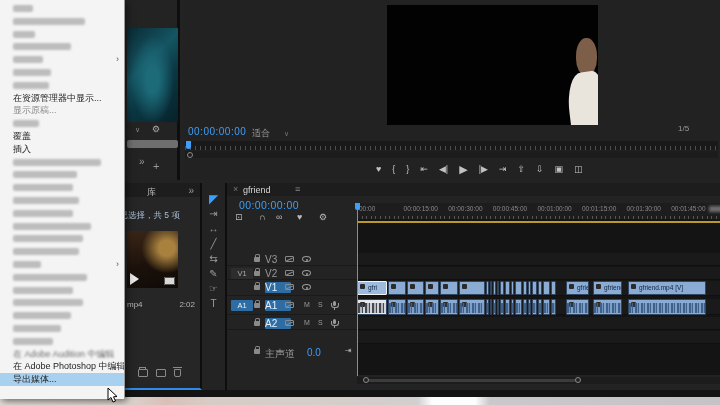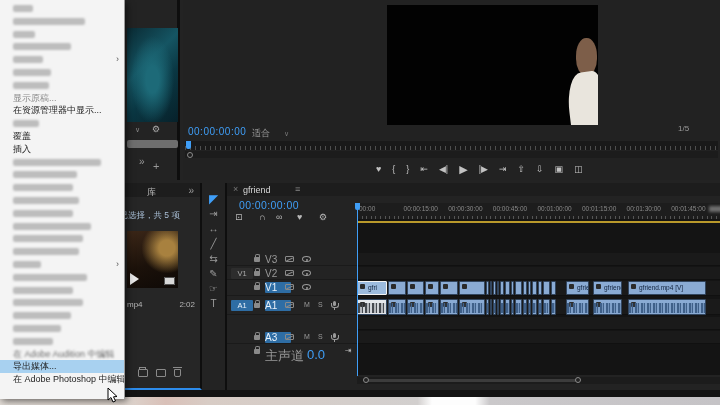--- a/index.html
+++ b/index.html
@@ -84,22 +84,22 @@
 .i-lock{position:absolute;left:27px;top:4px;width:6px;height:5px;background:#8a8a8a;border-radius:1px}
 .i-lock::before{content:"";position:absolute;top:-3px;left:1px;width:3px;height:3px;border:1px solid #8a8a8a;border-bottom:none;border-radius:2px 2px 0 0}
 .i-sync{position:absolute;left:58px;top:3px;width:9px;height:6px;border:1px solid #8a8a8a;border-radius:1px}
 .i-sync::before{content:"";position:absolute;left:0;top:2px;width:7px;height:1px;background:#8a8a8a;transform:rotate(-25deg)}
 .i-eye{position:absolute;left:75px;top:3px;width:9px;height:6px;border:1px solid #9a9a9a;border-radius:50%}
 .i-eye::before{content:"";position:absolute;left:2.5px;top:1.5px;width:2px;height:2px;background:#9a9a9a;border-radius:50%}
 .i-mic{position:absolute;left:106px;top:2px;width:3px;height:5px;background:#9a9a9a;border-radius:1.5px}
 .i-mic::before{content:"";position:absolute;left:-2px;top:2px;width:6px;height:4px;border:1px solid #9a9a9a;border-top:none;border-radius:0 0 3px 3px}
 .i-mic::after{content:"";position:absolute;left:1px;top:7px;width:1px;height:2px;background:#9a9a9a}
 .tl-master{position:absolute;left:0;top:162px;width:130px;height:13px;background:#232323}
-.tl-master .mlabel{position:absolute;left:38px;top:2px;color:#9a9a9a;font-size:13px}
-.tl-master .mval{position:absolute;left:80px;top:2px;color:#3f9ef7;font-size:13px}
+.tl-master .mlabel{position:absolute;left:38px;top:2px;color:#9a9a9a;font-size:10px}
+.tl-master .mval{position:absolute;left:80px;top:2px;color:#3f9ef7;font-size:10px}
 .tl-master .mend{position:absolute;left:118px;top:1px;color:#bbb;font-size:8px}
 .clip{position:absolute;top:0;background:#8aabd4;border:1px solid #32465f;border-radius:1px;overflow:hidden}
 .clip.sel{border-color:#f2f2f2;background:#9cbbde}
 .clip .fx{position:absolute;left:2px;top:2px;width:5px;height:5px;background:#2b2b2b;border-radius:1px}
 .clabel{position:absolute;left:10px;top:1.5px;color:#12233d;font-size:6.5px;white-space:nowrap}
 .aclip .wave{position:absolute;left:0;top:3px;width:100%;height:10px;
  background:repeating-linear-gradient(90deg,#3f6089 0 2px,rgba(63,96,137,.35) 2px 3px,#3f6089 3px 4px,rgba(63,96,137,.15) 4px 6px)}
 .aclip.asel{background:#e4e7eb}
 .aclip.asel .wave{background:repeating-linear-gradient(90deg,#45494f 0 2px,rgba(69,73,79,.3) 2px 4px,#45494f 4px 5px,rgba(69,73,79,.12) 5px 7px)}
 .tl-playhead{position:absolute;left:130px;top:20px;width:1px;height:173px;background:#3f9ef7}
@@ -381,23 +381,23 @@
         </div>
         <div class="trow" style="top: 116px; height: 16px;">
           <span class="patch pblue">A1</span>
           <span class="i-lock"></span>
           <span class="tname nblue">A1</span>
           <span class="i-sync"></span>
           <span class="ms" style="left: 77px;">M</span>
           <span class="ms" style="left: 91px;">S</span>
           <span class="i-mic"></span>
         </div>
-        <div class="trow" style="top: 148px; height: 13px;">
+        <div class="trow" style="top: 134px; height: 13px;">
           <span class="i-lock"></span>
-          <span class="tname nblue">A3</span>
+          <span class="tname nblue">A2</span>
           <span class="i-sync"></span>
           <span class="ms" style="left: 77px;">M</span>
           <span class="ms" style="left: 91px;">S</span>
           <span class="i-mic"></span>
         </div>
       </div>
     <div class="tl-master">
       <span class="i-lock"></span>
       <span class="mlabel">主声道</span>
       <span class="mval">0.0</span>
@@ -415,42 +415,42 @@
   <div class="player-bar"></div>
 
   <div class="menu" id="menu">
       <div class="menu-item"><span class="smudge" style="width: 20px;"></span></div>
       <div class="menu-item"><span class="smudge" style="width: 72px;"></span></div>
       <div class="menu-item"><span class="smudge" style="width: 22px;"></span></div>
       <div class="menu-item"><span class="smudge" style="width: 58px;"></span></div>
       <div class="menu-item"><span class="smudge" style="width: 30px;"></span><span class="mi-arrow">›</span></div>
       <div class="menu-item"><span class="smudge" style="width: 38px;"></span></div>
       <div class="menu-item"><span class="smudge" style="width: 36px;"></span></div>
+      <div class="menu-item"><span>在资源管理器中显示...</span></div>
       <div class="menu-item dim"><span>显示原稿...</span></div>
-      <div class="menu-item"><span>在资源管理器中显示...</span></div>
       <div class="menu-item"><span class="smudge" style="width: 26px;"></span></div>
       <div class="menu-item"><span>覆盖</span></div>
       <div class="menu-item"><span>插入</span></div>
       <div class="menu-item"><span class="smudge" style="width: 88px;"></span></div>
       <div class="menu-item"><span class="smudge" style="width: 64px;"></span></div>
       <div class="menu-item"><span class="smudge" style="width: 60px;"></span></div>
       <div class="menu-item"><span class="smudge" style="width: 66px;"></span></div>
       <div class="menu-item"><span class="smudge" style="width: 60px;"></span></div>
       <div class="menu-item"><span class="smudge" style="width: 78px;"></span></div>
       <div class="menu-item"><span class="smudge" style="width: 70px;"></span></div>
       <div class="menu-item"><span class="smudge" style="width: 66px;"></span></div>
       <div class="menu-item"><span class="smudge" style="width: 28px;"></span><span class="mi-arrow">›</span></div>
       <div class="menu-item"><span class="smudge" style="width: 74px;"></span></div>
       <div class="menu-item"><span class="smudge" style="width: 60px;"></span></div>
       <div class="menu-item"><span class="smudge" style="width: 70px;"></span></div>
       <div class="menu-item"><span class="smudge" style="width: 58px;"></span></div>
       <div class="menu-item"><span class="smudge" style="width: 48px;"></span></div>
       <div class="menu-item"><span class="smudge" style="width: 40px;"></span></div>
       <div class="menu-item blurtext"><span>在 Adobe Audition 中编辑</span></div>
+      <div class="menu-item"><span>在 Adobe Photoshop 中编辑</span></div>
       <div class="menu-item hl"><span>导出媒体...</span></div>
-      <div class="menu-item"><span>在 Adobe Photoshop 中编辑</span></div>
     </div>
 
   <svg class="cursor" width="14" height="16" viewBox="0 0 14 16">
     <path d="M2,0 L2,12 L5,9.5 L7,14 L9.5,13 L7.5,8.8 L11,8.5 Z" fill="#fff" stroke="#000" stroke-width="1"></path>
   </svg>
 
 </div>
 
 </body></html>

